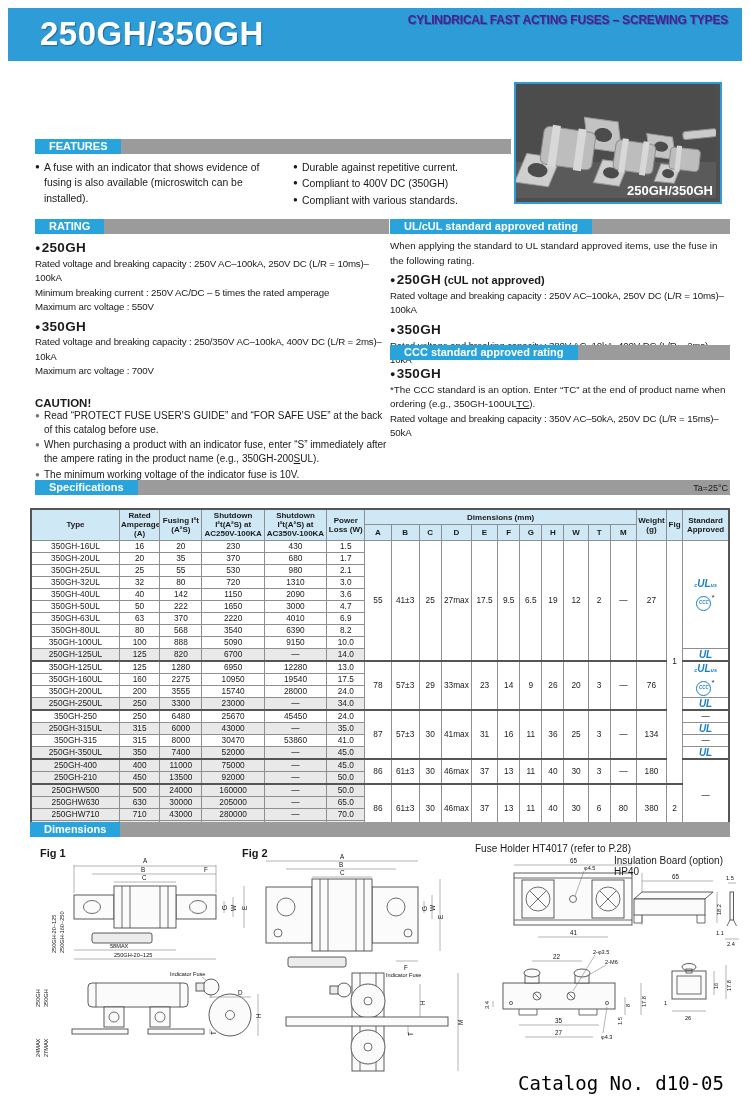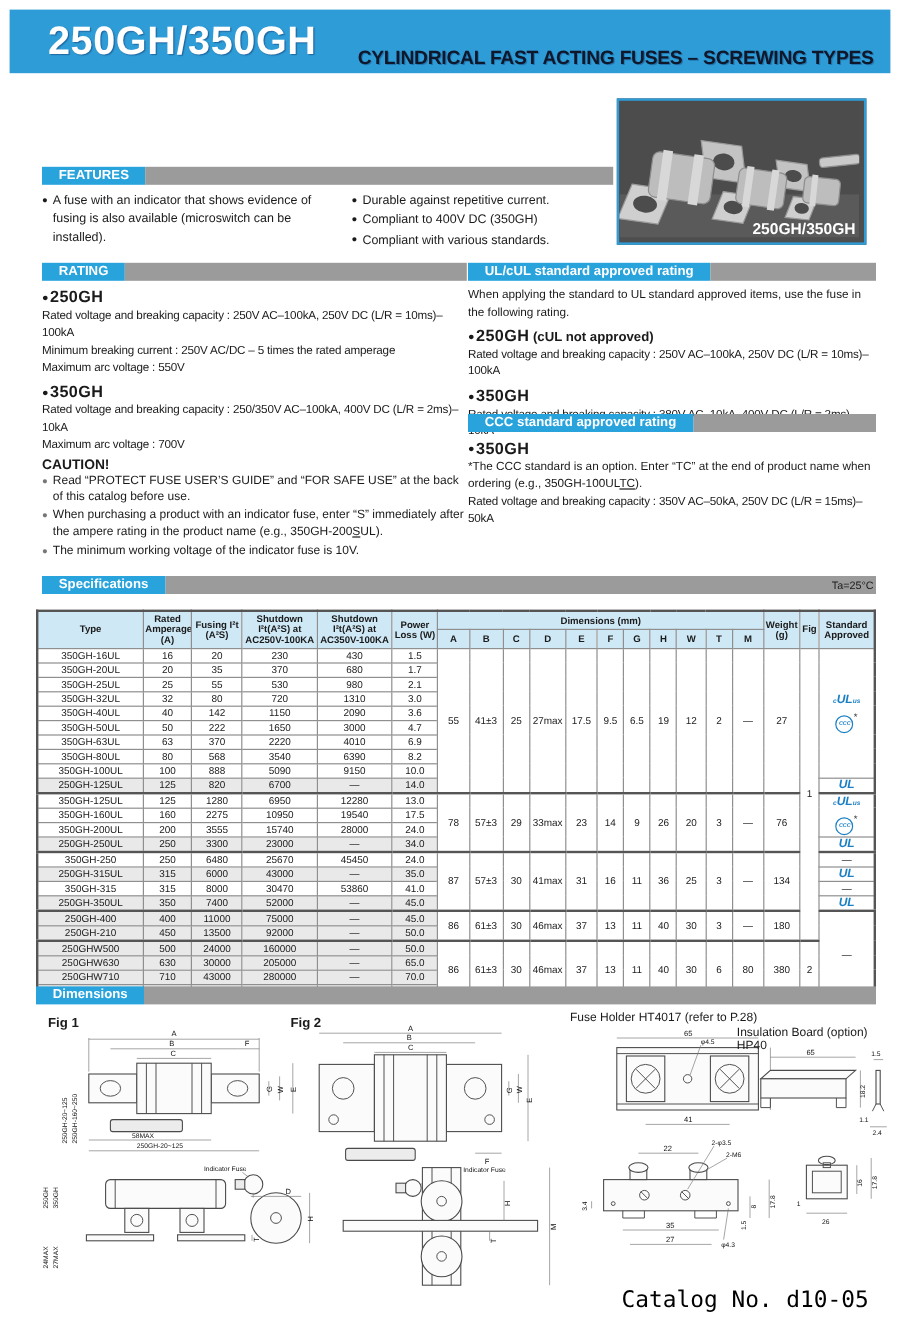--- a/index.html
+++ b/index.html
@@ -4,21 +4,21 @@
 <style>
   html,body{margin:0;padding:0;}
   body{width:750px;height:1111px;position:relative;background:#fff;
        font-family:"Liberation Sans",sans-serif;color:#1a1a1a;overflow:hidden;}
   .abs{position:absolute;}
 
   
   .banner{position:absolute;left:8px;top:8px;width:734px;height:53px;background:#2e9cd6;}
   .banner-title{position:absolute;left:32px;top:7px;font-size:33px;font-weight:bold;color:#fff;
                 letter-spacing:.5px;text-shadow:1px 1px 1px rgba(0,0,60,.35);}
-  .banner-sub{position:absolute;right:14px;top:32px;font-size:16px;font-weight:bold;color:#0f172a;
+  .banner-sub{position:absolute;right:14px;top:5px;font-size:12px;font-weight:bold;color:#4c1d95;
               letter-spacing:-.2px;text-shadow:1px 1px 0 rgba(0,0,60,.25);}
 
   
   .photo{position:absolute;left:514px;top:82px;width:204px;height:118px;border:2px solid #2e9cd6;
          background:#4e4e4e;overflow:hidden;}
   .photo-caption{position:absolute;right:7px;bottom:4px;color:#fff;font-weight:bold;font-size:13px;}
 
   
   .secbar{display:flex;height:15px;align-items:stretch;}
   .secbar .lbl{background:#29a3dc;color:#fff;font-size:11px;font-weight:bold;
@@ -26,21 +26,21 @@
   .secbar .rest{flex:1;background:#9b9b9b;}
 
   
   .bullets{font-size:10.4px;line-height:1.48;}
   .bullet-item{display:flex;margin-bottom:1px;}
   .bullet-item .dot{flex:0 0 9px;font-size:8px;line-height:1.8;}
   .model-h{font-size:13.5px;font-weight:bold;margin-top:3px;line-height:1.3;letter-spacing:.3px;}
   .model-h::before{content:"●";font-size:9px;vertical-align:1px;margin-right:1px;}
   .model-h .note{font-weight:bold;font-size:11px;letter-spacing:0;margin-top:24px;}
   .spec-line{font-size:9.7px;line-height:1.5;letter-spacing:-.15px;}
-  .caution-h{font-size:11.5px;font-weight:bold;margin-top:3px;}
+  .caution-h{font-size:11.5px;font-weight:bold;margin-top:18px;}
   .cau .bullet-item .dot{color:#777;}
   .cau{font-size:10px;line-height:1.42;}
   .u{text-decoration:underline;}
   .intro{font-size:9.8px;line-height:1.5;}
 
   
   .ta-note{position:absolute;right:22px;top:483px;font-size:9px;}
   table.spec{border-collapse:collapse;table-layout:fixed;width:700px;}
   table.spec th,table.spec td{border:1px solid #8f8f8f;text-align:center;vertical-align:middle;
       padding:0;overflow:hidden;white-space:nowrap;}

